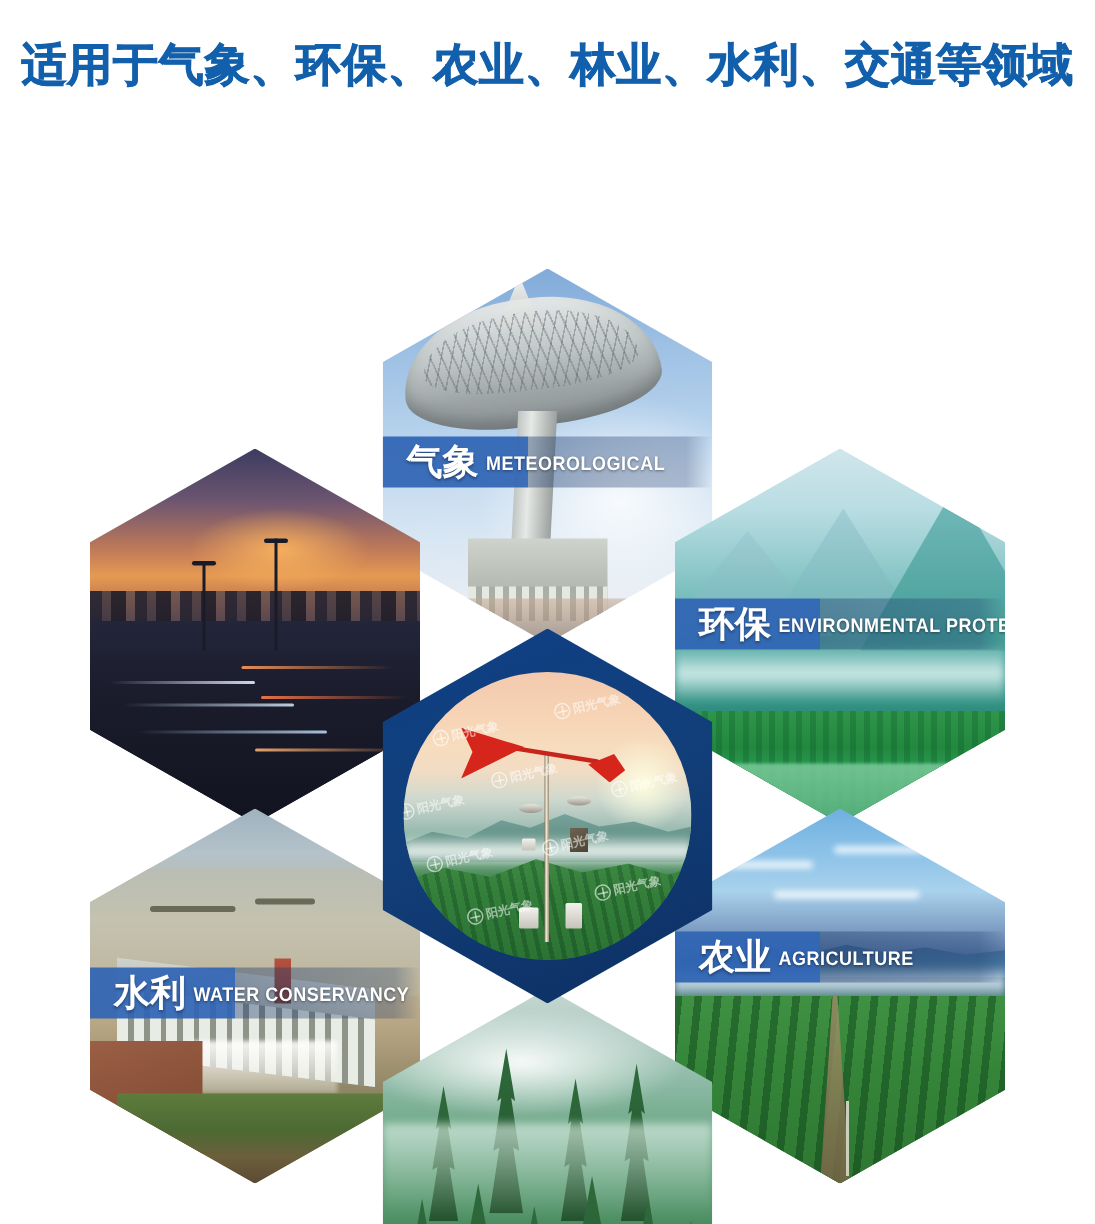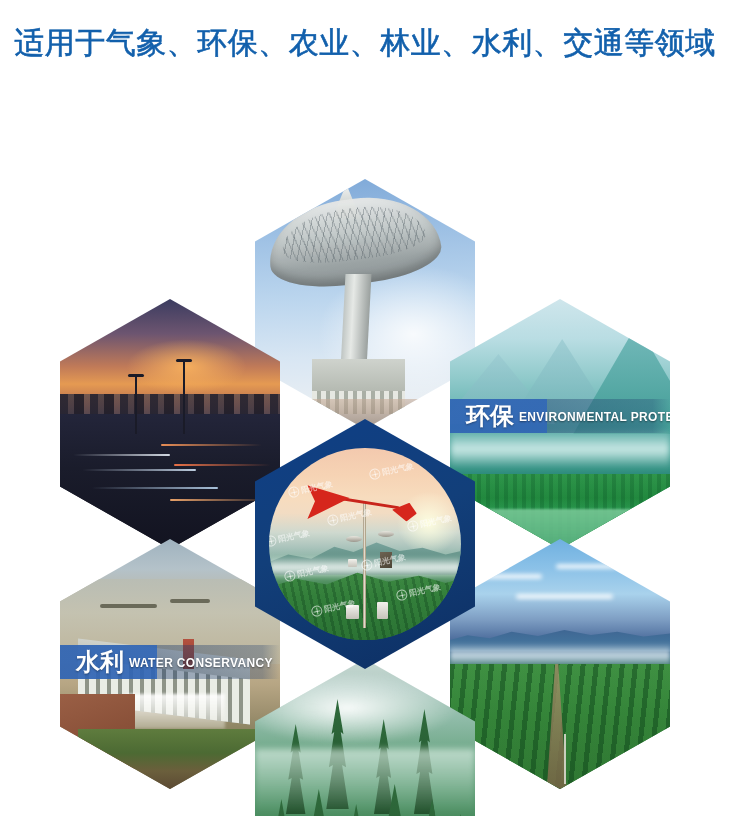--- a/index.html
+++ b/index.html
@@ -12,21 +12,21 @@
     position:relative;
   }
 
   
   .title-bar{
     width:730px;height:86px;
     display:flex;align-items:center;justify-content:center;
   }
   .title-text{
     font-size:30px;
-    font-weight:normal;
+    font-weight:bold;
     letter-spacing:.5px;
     color:#1260AC;
     white-space:nowrap;
     font-family:"DejaVu Sans","Liberation Sans",sans-serif;
     text-align:center;
     -webkit-text-stroke:0.6px #1260AC;
   }
 
   
   .stage{
@@ -414,20 +414,24 @@
 <div class="stage">
 
   <div class="hex" id="hex-meteorological">
     <div class="art art-met">
       <div class="dish-feed"></div>
       <div class="dish"></div>
       <div class="mast"></div>
       <div class="tower-base"></div>
       <div class="met-horizon"></div>
     </div>
+    <div class="label">
+      <span class="cn">气象</span>
+      <span class="en">METEOROLOGICAL</span>
+    </div>
   </div>
 
   <div class="hex" id="hex-traffic">
     <div class="art art-traffic">
       <div class="tr-sky-glow"></div>
       <div class="tr-skyline"></div>
       <div class="tr-road"></div>
       <div class="tr-pole" style="left:56%;top:24%;height:30%;"></div>
       <div class="tr-pole" style="left:34%;top:30%;height:24%;"></div>
       <div class="tr-trail" style="left:6%;top:62%;width:44%;background:linear-gradient(90deg,rgba(255,255,255,0),#e7eef7);"></div>
@@ -474,20 +478,24 @@
   <div class="hex" id="hex-agriculture">
     <div class="art art-agri">
       <div class="ag-cloud" style="left:8%;top:14%;width:34%;"></div>
       <div class="ag-cloud" style="left:48%;top:10%;width:28%;"></div>
       <div class="ag-cloud" style="left:30%;top:22%;width:44%;"></div>
       <div class="ag-ridge"></div>
       <div class="ag-mist"></div>
       <div class="ag-rows"></div>
       <div class="ag-path"></div>
       <div class="ag-post"></div>
+    </div>
+    <div class="label">
+      <span class="cn">农业</span>
+      <span class="en">AGRICULTURE</span>
     </div>
   </div>
 
   <div class="hex" id="hex-forestry">
     <div class="art art-forest">
       <div class="fr-mist"></div>
       <div class="tree" style="left:12%;top:26%;width:13%;height:36%;"></div>
       <div class="tree" style="left:30%;top:16%;width:15%;height:44%;"></div>
       <div class="tree" style="left:52%;top:24%;width:13%;height:38%;"></div>
       <div class="tree" style="left:70%;top:20%;width:14%;height:42%;"></div>

